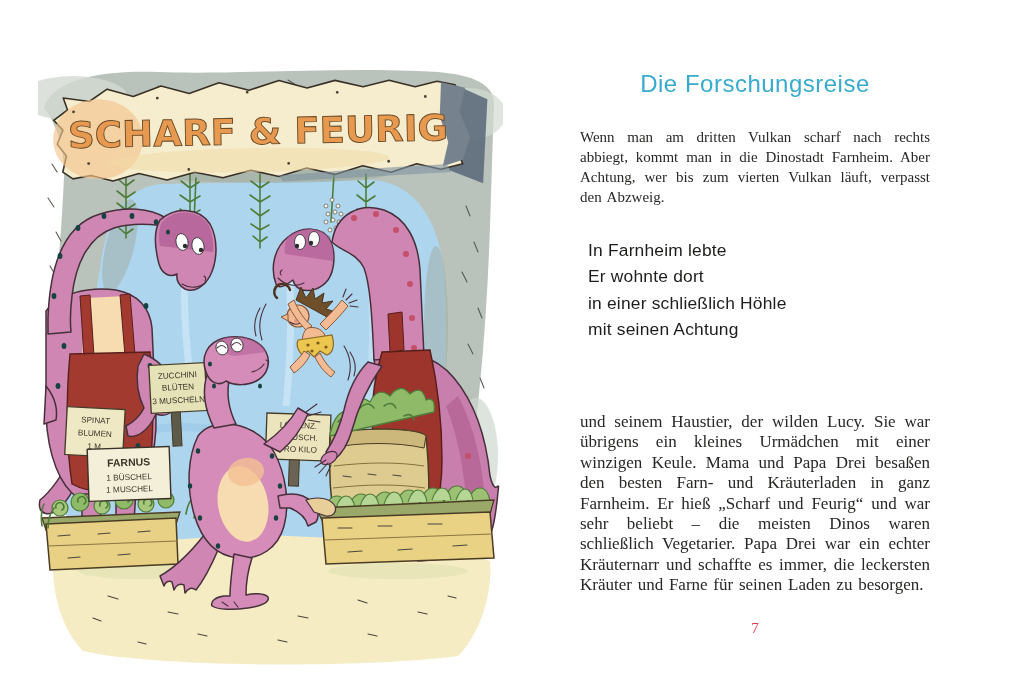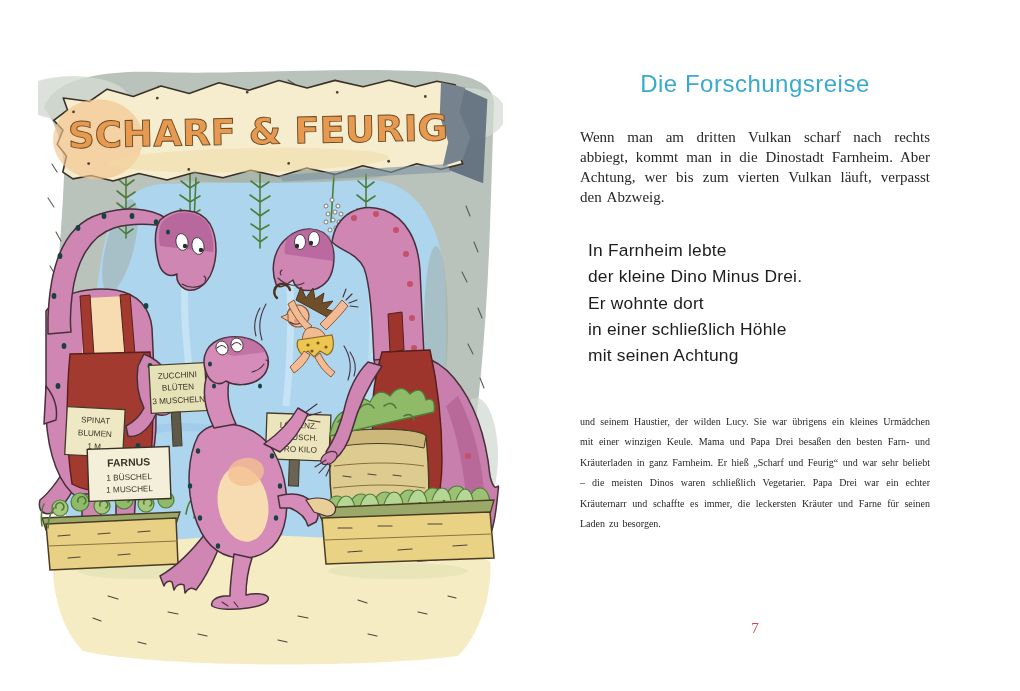--- a/index.html
+++ b/index.html
@@ -6,21 +6,21 @@
   .page{position:relative;width:1020px;height:691px;background:#ffffff;overflow:hidden;
         font-family:"Liberation Sans",sans-serif;}
   
   .text-col{position:absolute;left:580px;top:0;width:350px;height:691px;}
   .chapter-title{position:absolute;top:70px;left:0;width:100%;text-align:center;
         font-family:"Liberation Sans",sans-serif;font-size:24px;font-weight:400;
         letter-spacing:.5px;color:#38aacd;}
   .para{position:absolute;left:0;width:350px;text-align:justify;
         font-family:"Liberation Serif",serif;color:#272725;}
   .para-1{top:127px;font-size:15px;line-height:20px;word-spacing:2px;}
-  .para-2{top:412px;font-size:10px;line-height:20.4px;word-spacing:1.5px;}
+  .para-2{top:412px;font-size:17px;line-height:20.4px;word-spacing:1.5px;}
   .verse{position:absolute;top:237px;left:8px;width:350px;
         font-family:"Liberation Sans",sans-serif;font-size:17.4px;line-height:26.3px;
         letter-spacing:.2px;color:#1d1d1b;}
   .page-num{position:absolute;top:620px;left:0;width:350px;text-align:center;
         font-family:"Liberation Serif",serif;font-size:15px;color:#e23b50;}
   
   .illo{position:absolute;left:38px;top:56px;}
   .ol{stroke:#47303c;stroke-width:1.5;stroke-linejoin:round;stroke-linecap:round;}
   .thin{stroke:#47303c;stroke-width:1.1;stroke-linejoin:round;stroke-linecap:round;fill:none;}
   .herb{stroke:#4e7d3a;stroke-width:1.6;stroke-linecap:round;fill:none;}
@@ -308,21 +308,20 @@
     </g>
   </svg>
 
   <div class="text-col">
     <div class="chapter-title">Die Forschungsreise</div>
 
     <div class="para para-1">Wenn man am dritten Vulkan scharf nach rechts abbiegt, kommt man in die Dinostadt Farnheim. Aber Achtung, wer bis zum vierten Vulkan läuft, verpasst den Abzweig.</div>
 
     <div class="verse">
       <div>In Farnheim lebte</div>
-      <div>der kleine Dino Minus Drei.</div>
       <div>Er wohnte dort</div>
       <div>in einer schließlich Höhle</div>
       <div>mit seinen Achtung</div>
     </div>
 
     <div class="para para-2">und seinem Haustier, der wilden Lucy. Sie war übrigens ein kleines Urmädchen mit einer winzigen Keule. Mama und Papa Drei besaßen den besten Farn- und Kräuterladen in ganz Farnheim. Er hieß „Scharf und Feurig“ und war sehr beliebt – die meisten Dinos waren schließlich Vegetarier. Papa Drei war ein echter Kräuternarr und schaffte es immer, die leckersten Kräuter und Farne für seinen Laden zu besorgen.</div>
 
     <div class="page-num">7</div>
   </div>
 </div>

